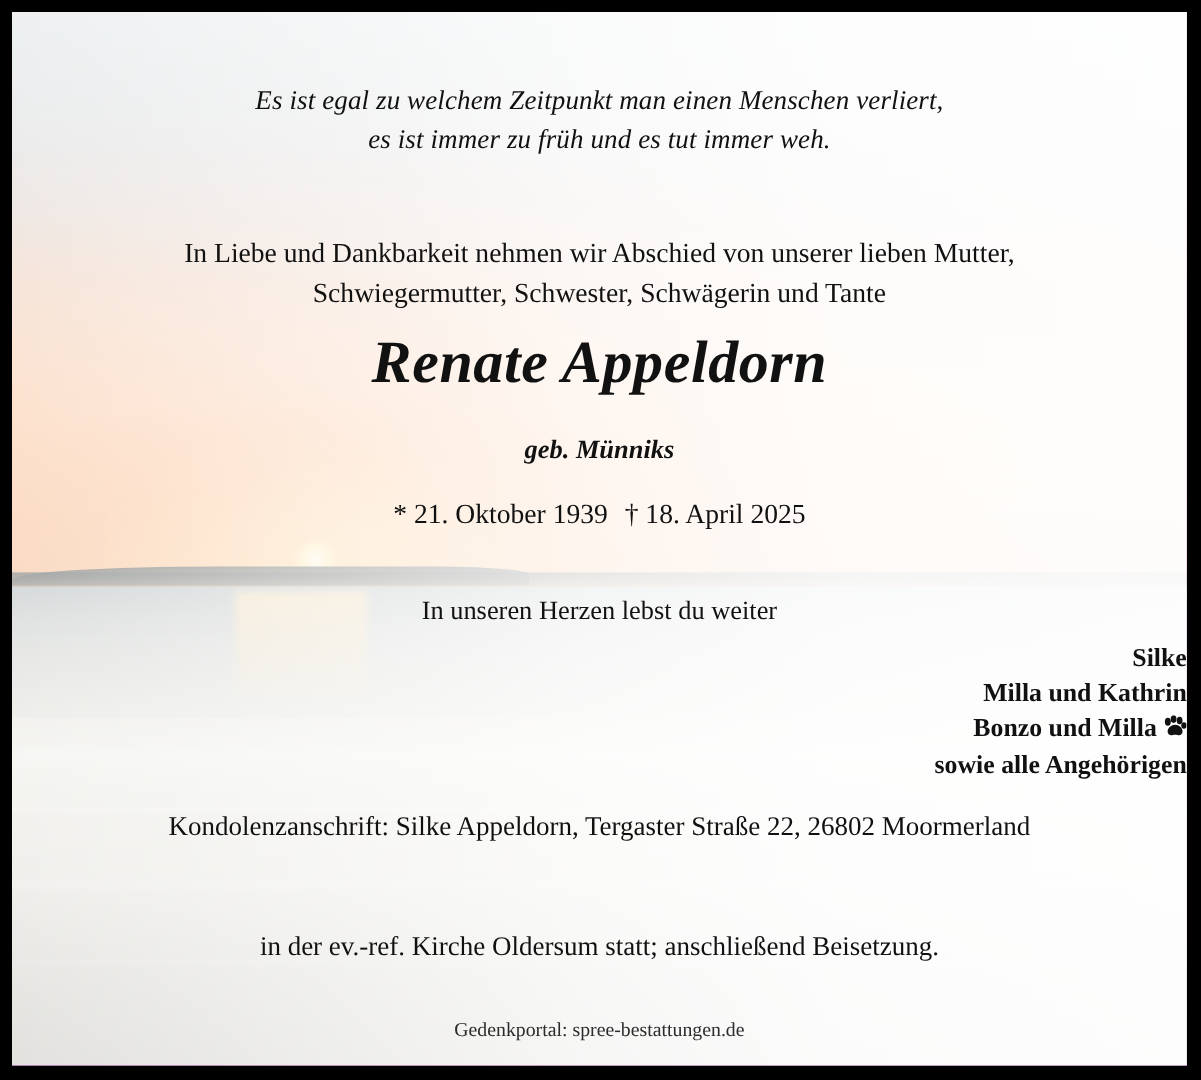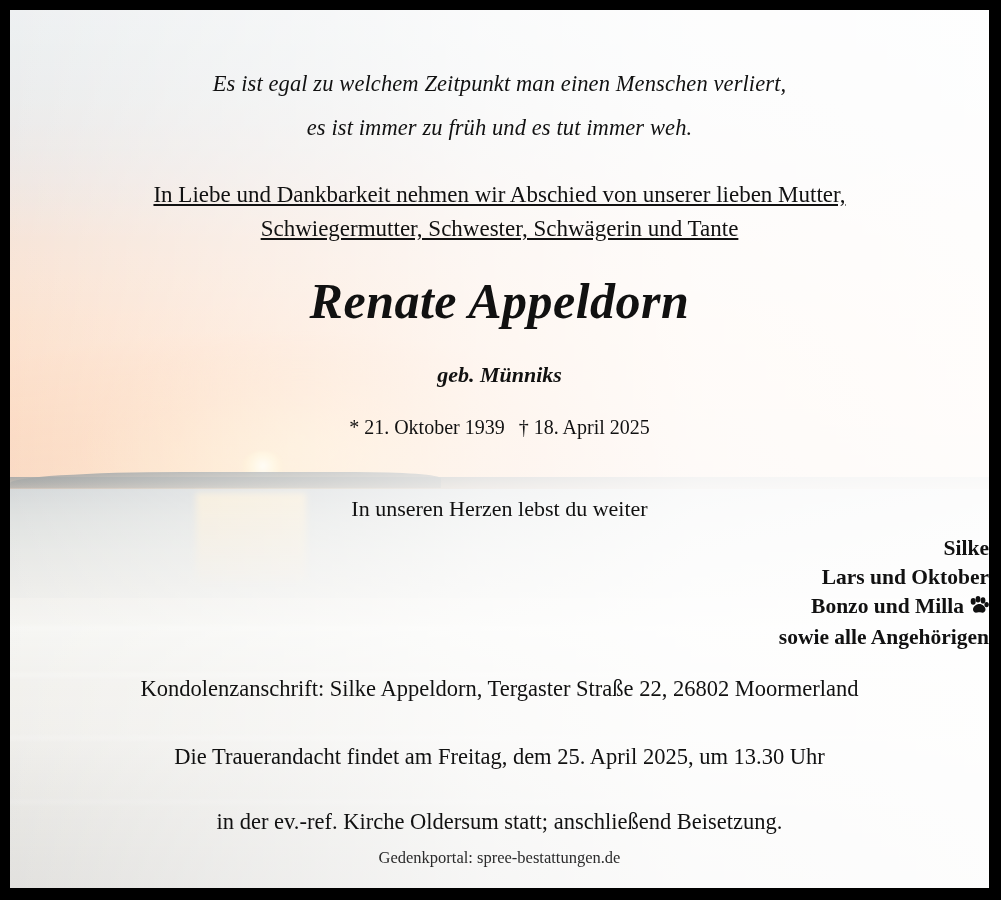--- a/index.html
+++ b/index.html
@@ -174,29 +174,28 @@
 
   .quote {
     position: absolute;
     top: 58px;
     left: 0; right: 0;
     font-style: italic;
     font-size: 22.5px;
     line-height: 32px;
     letter-spacing: 0.1px;
   }
-  .quote .line2 { display: block; margin-top: 12px; }
+  .quote .line2 { display: block; }
 
   .intro {
     position: absolute;
-    top: 168px;
+    top: 184px;
     left: 0; right: 0;
     font-size: 23px;
     line-height: 34px;
-    text-decoration: underline;
   }
   .intro .line2 { display: block; }
 
   .name {
     position: absolute;
     top: 262px;
     left: 0; right: 0;
     font-size: 50px;
     font-weight: bold;
     font-style: italic;
@@ -210,21 +209,21 @@
     font-size: 22px;
     font-weight: bold;
     font-style: italic;
     font-family: Liberation Serif, serif;
   }
 
   .dates {
     position: absolute;
     top: 406px;
     left: 0; right: 0;
-    font-size: 20px;
+    font-size: 23px;
   }
   .dates .gap { display: inline-block; width: 14px; }
 
   .memory {
     position: absolute;
     top: 486px;
     left: 0; right: 0;
     font-size: 22px;
   }
 
@@ -310,37 +309,36 @@
       <div class="maiden">geb. Münniks</div>
 
       <div class="dates">
         <span>* 21. Oktober 1939</span><span class="gap"></span><span>† 18. April 2025</span>
       </div>
 
       <div class="memory">In unseren Herzen lebst du weiter</div>
 
       <div class="survivors">
         <div>Silke</div>
-        <div>Lars und Oktober</div>
+        <div>Milla und Kathrin</div>
         <div>
           <span>Bonzo und Milla</span><span class="paw-icon"><svg width="20" height="19" viewBox="0 0 20 19" aria-hidden="true">
                 <ellipse cx="4.2" cy="5.4" rx="2.5" ry="3.3" fill="#111"></ellipse>
                 <ellipse cx="9.0" cy="3.2" rx="2.4" ry="3.2" fill="#111"></ellipse>
                 <ellipse cx="14.0" cy="4.4" rx="2.4" ry="3.1" fill="#111"></ellipse>
                 <ellipse cx="17.6" cy="8.6" rx="2.2" ry="2.7" fill="#111"></ellipse>
                 <path d="M10.3 8.0c3.1 0 6.2 2.7 6.2 5.6 0 2.4-2.1 3.6-4.3 3.0-1.3-0.35-2.6-0.35-3.9 0-2.2 0.6-4.3-0.6-4.3-3.0 0-2.9 3.2-5.6 6.3-5.6z" fill="#111"></path>
               </svg></span>
         </div>
         <div>sowie alle Angehörigen</div>
       </div>
 
       <div class="condolence">Kondolenzanschrift: Silke Appeldorn, Tergaster Straße 22, 26802 Moormerland</div>
 
       <div class="service">
-        <span>Die Trauerandacht findet am Freitag, dem 25. April 2025, um 13.30 Uhr</span>
         <span class="line2">in der ev.-ref. Kirche Oldersum statt; anschließend Beisetzung.</span>
       </div>
 
       <div class="portal">Gedenkportal: spree-bestattungen.de</div>
 
     </div>
   </div>
 </div>
 
 </body></html>

